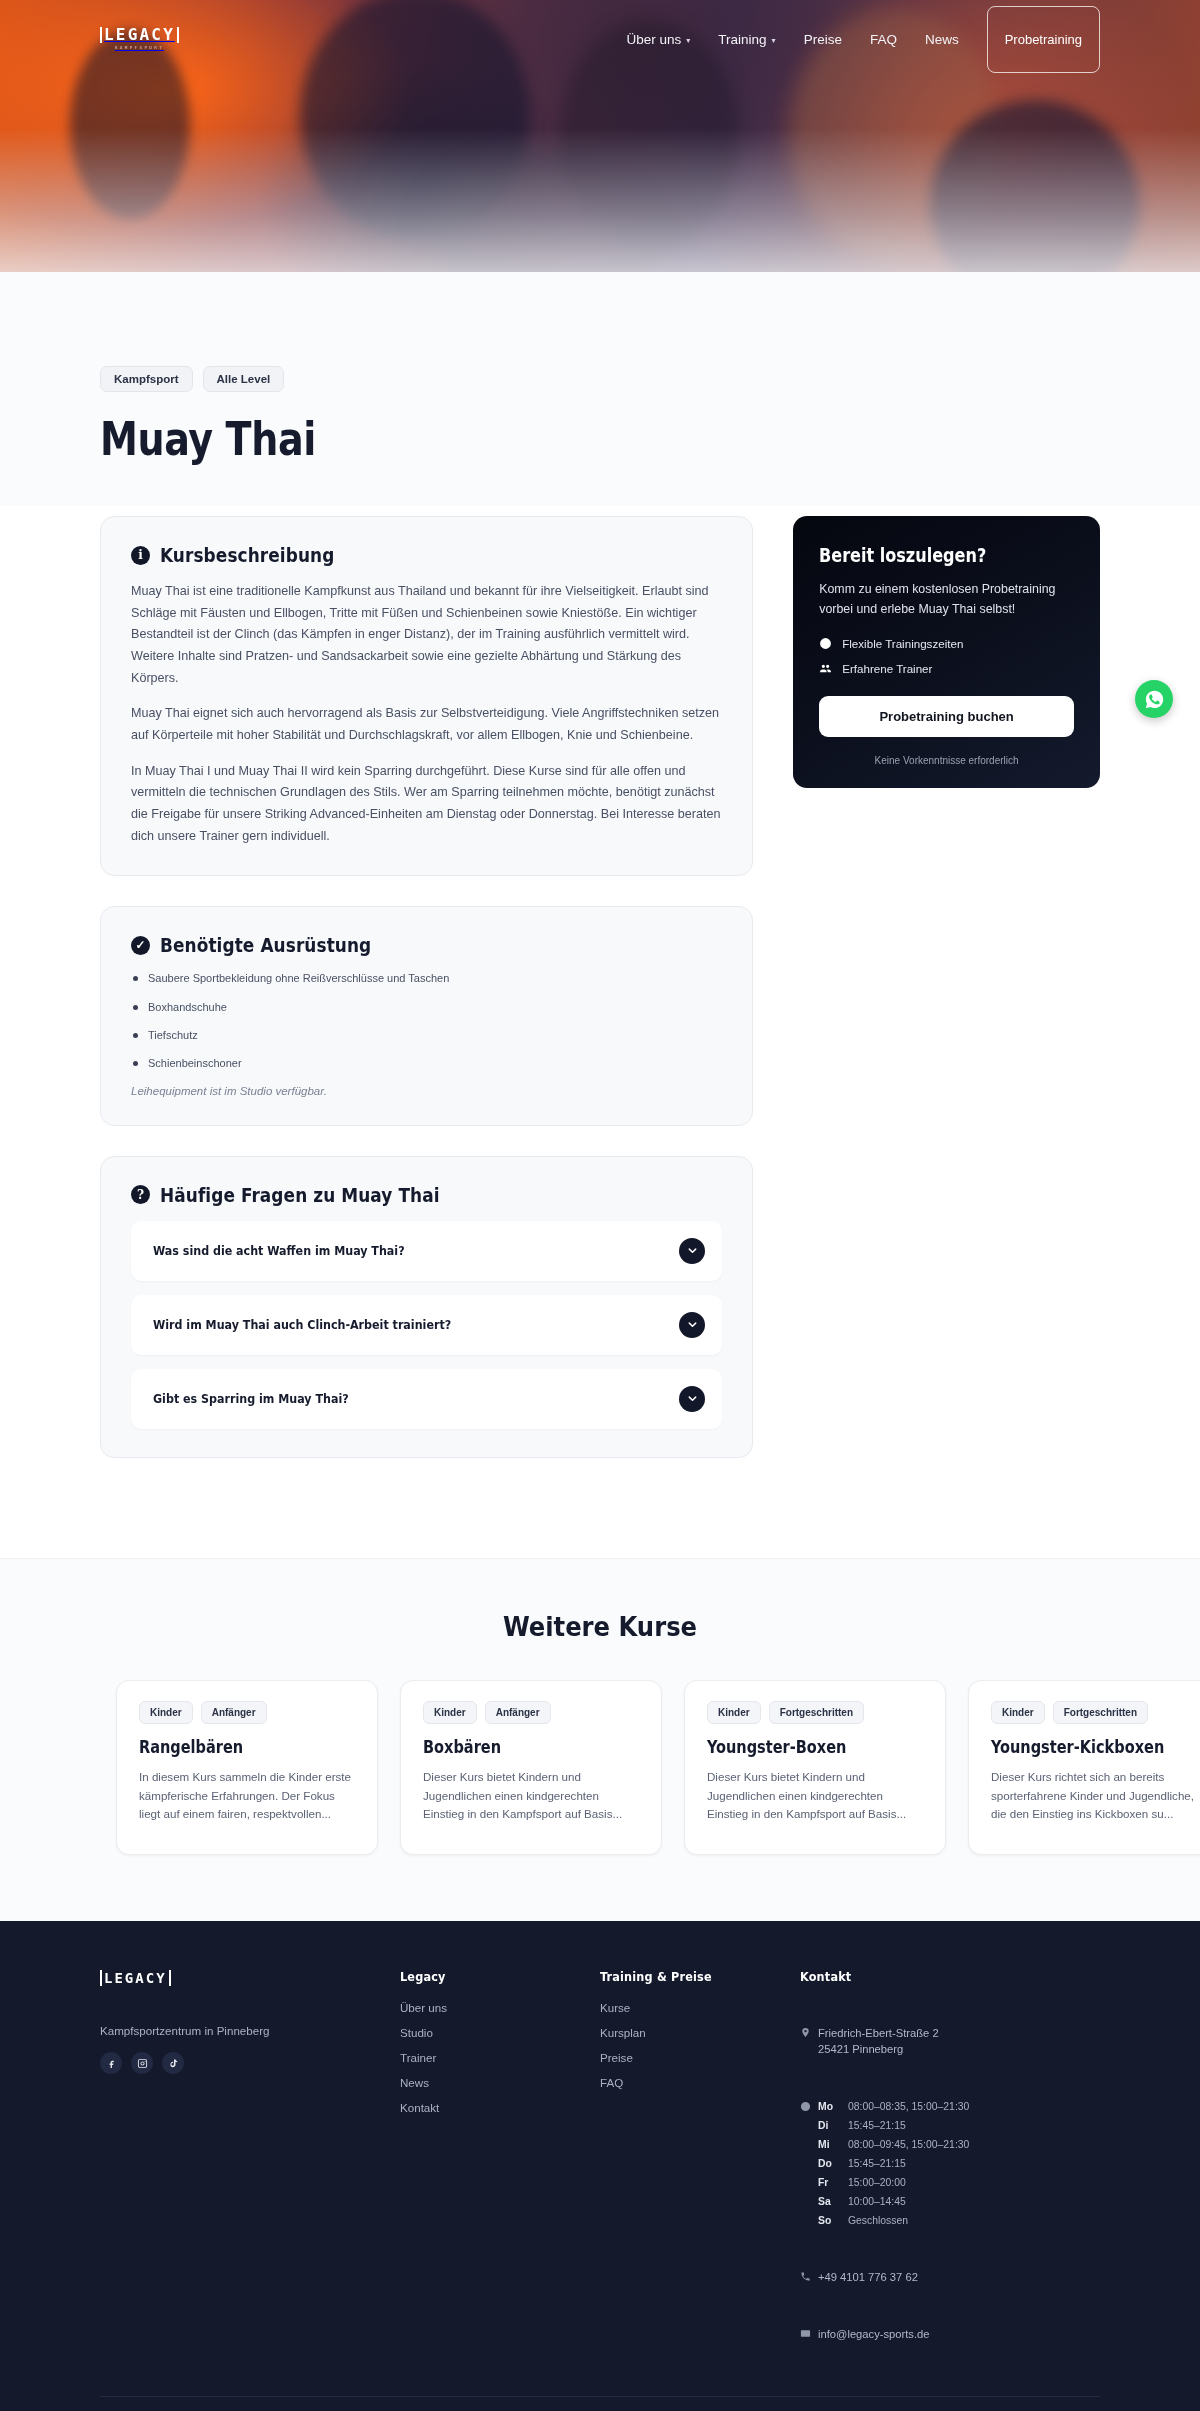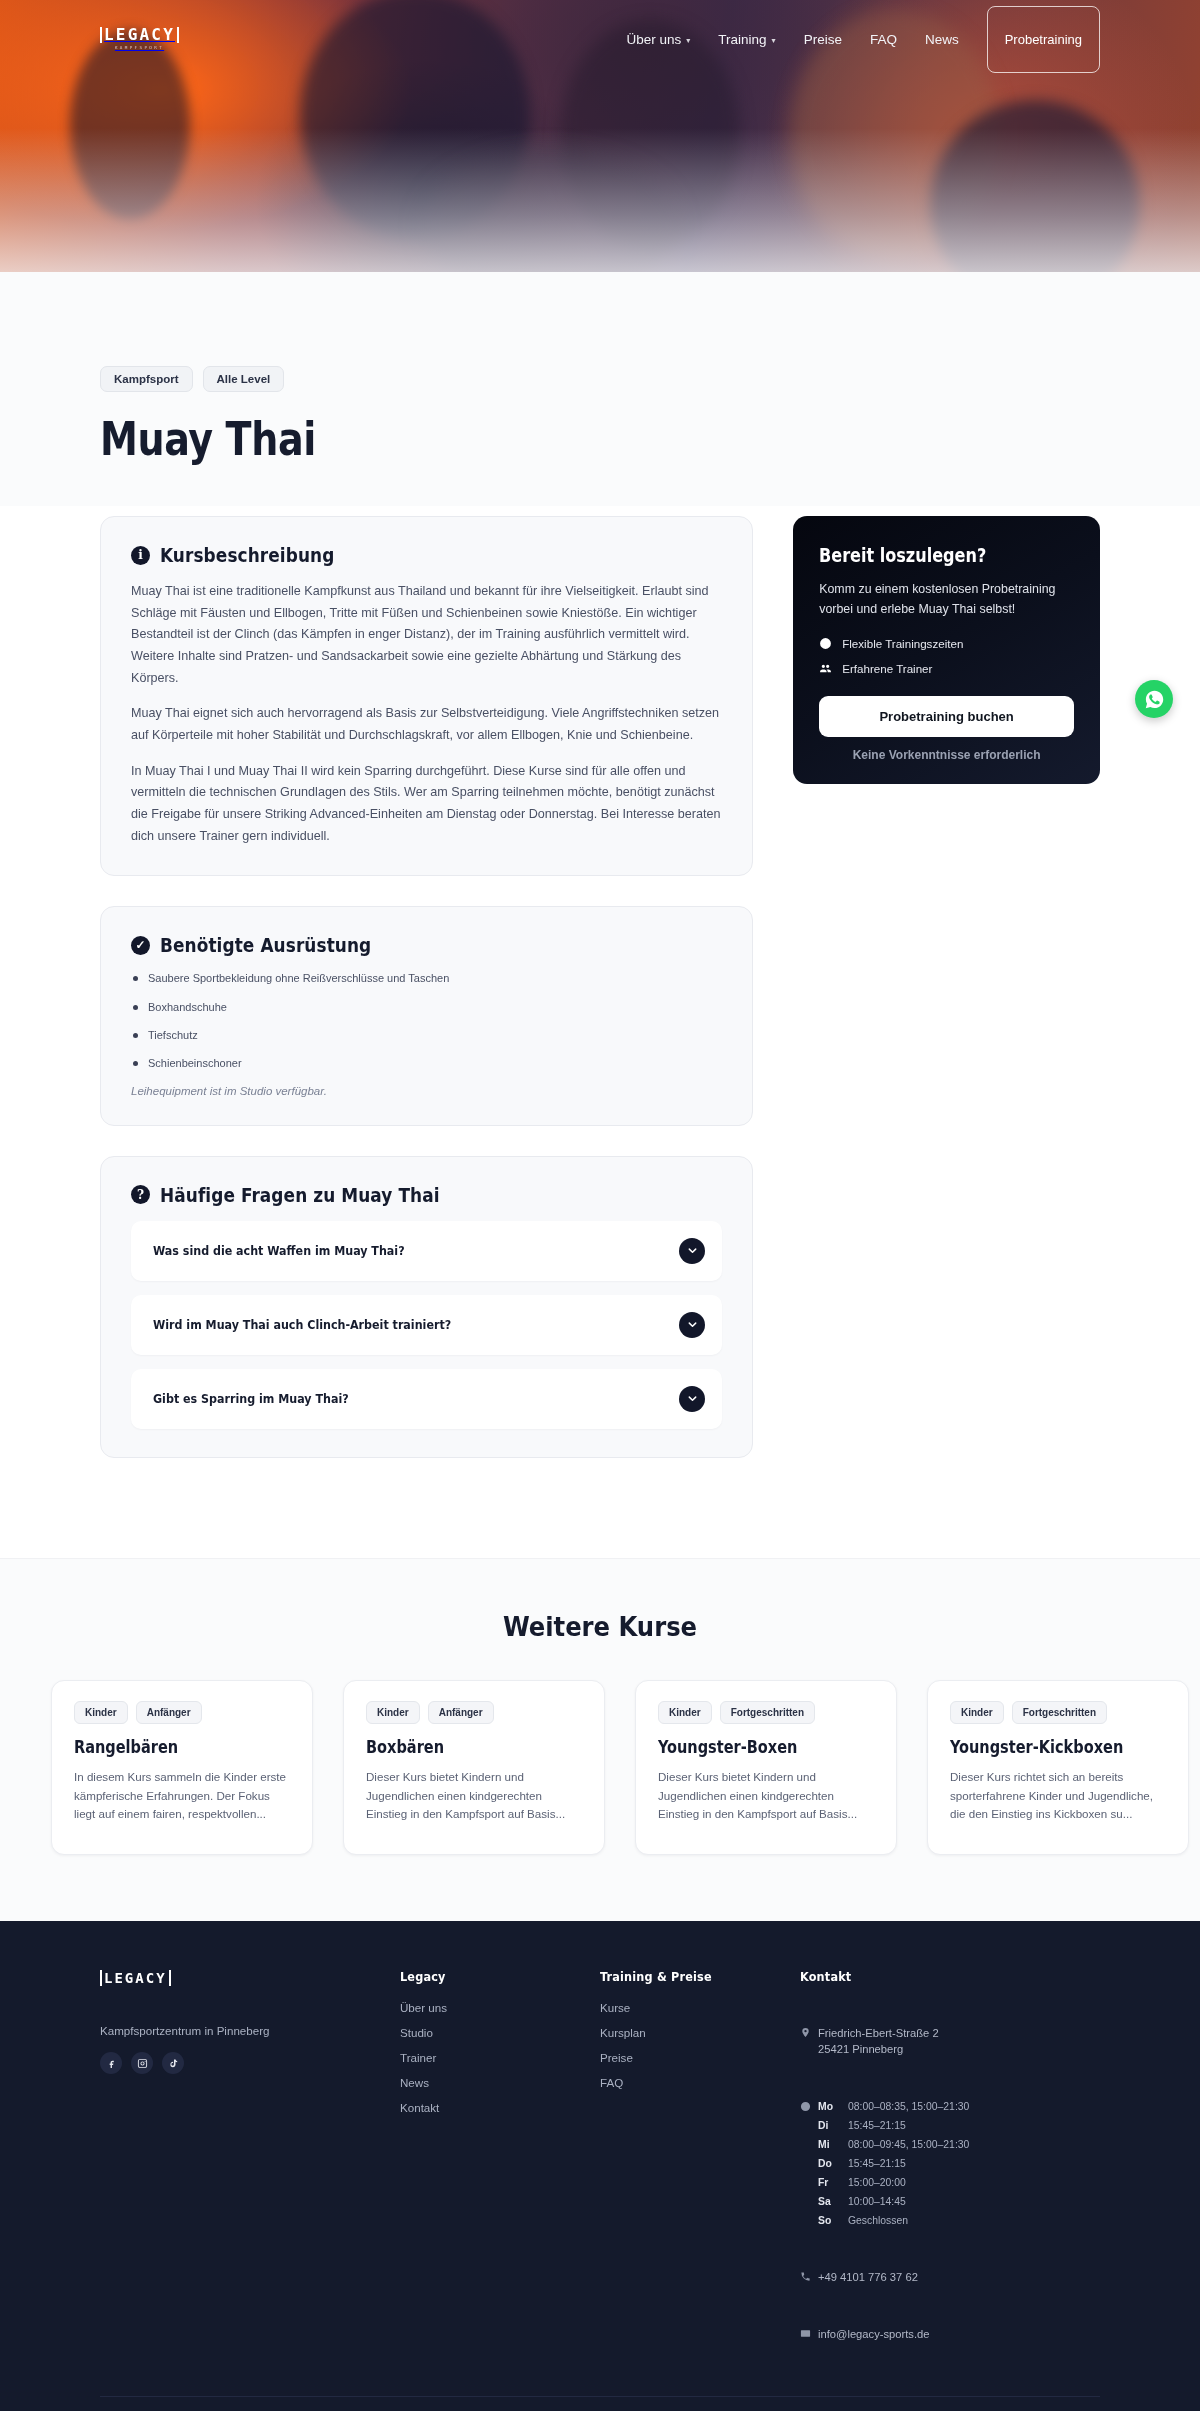--- a/index.html
+++ b/index.html
@@ -143,37 +143,37 @@
     font-family:"DejaVu Sans Condensed","Liberation Sans Narrow","Liberation Sans",sans-serif;
     font-size:19px;font-weight:700;margin-bottom:13px;transform:scaleX(.94);transform-origin:left center;
   }
   .cta p{font-size:12.4px;line-height:1.62;color:#dfe2ea;margin-bottom:18px;}
   .cta-feat{display:flex;align-items:center;gap:10px;margin-bottom:12px;font-size:11.6px;color:#e7e9f0;}
   .cta-feat svg{width:13px;height:13px;flex:0 0 auto;fill:#ffffff;}
   .cta-btn{
     width:100%;background:#fff;color:#10151f;border:none;border-radius:9px;
     padding:13px 0;font-size:13px;font-weight:700;cursor:pointer;margin-top:9px;font-family:inherit;
   }
-  .cta-note{text-align:center;font-size:12px;color:#9aa1b2;margin-top:11px;font-weight:bold;}
+  .cta-note{text-align:center;font-size:10px;color:#9aa1b2;margin-top:18px;}
 
   
   .fab{
     position:absolute;right:27px;top:680px;width:38px;height:38px;border-radius:50%;
     background:#25d366;display:flex;align-items:center;justify-content:center;
     box-shadow:0 3px 10px rgba(0,0,0,.22);border:none;cursor:pointer;z-index:20;
   }
   .fab svg{width:21px;height:21px;fill:#fff;}
 
   
   .more{background:#fafbfc;padding:52px 0 66px;border-top:1px solid #f0f1f4;}
   h2.more-title{
     font-family:"DejaVu Sans Condensed","Liberation Sans Narrow","Liberation Sans",sans-serif;
     font-size:27px;font-weight:700;text-align:center;color:#151b2d;margin-bottom:38px;
   }
-  .carousel{display:flex;gap:30px;padding-left:51px;}
+  .carousel{display:flex;gap:22px;padding-left:116px;}
   .kurs-card{
     flex:0 0 auto;width:262px;background:#fff;border:1px solid #ebedf1;border-radius:13px;
     padding:20px 22px 30px;box-shadow:0 1px 3px rgba(16,24,40,.05);
   }
   .kurs-badges{display:flex;gap:8px;margin-bottom:13px;flex-wrap:nowrap;}
   .kurs-badge{
     background:#f4f5f8;border:1px solid #e4e7ec;border-radius:6px;
     font-size:10px;font-weight:600;color:#2b3246;padding:5px 10px;white-space:nowrap;
   }
   .kurs-name{

